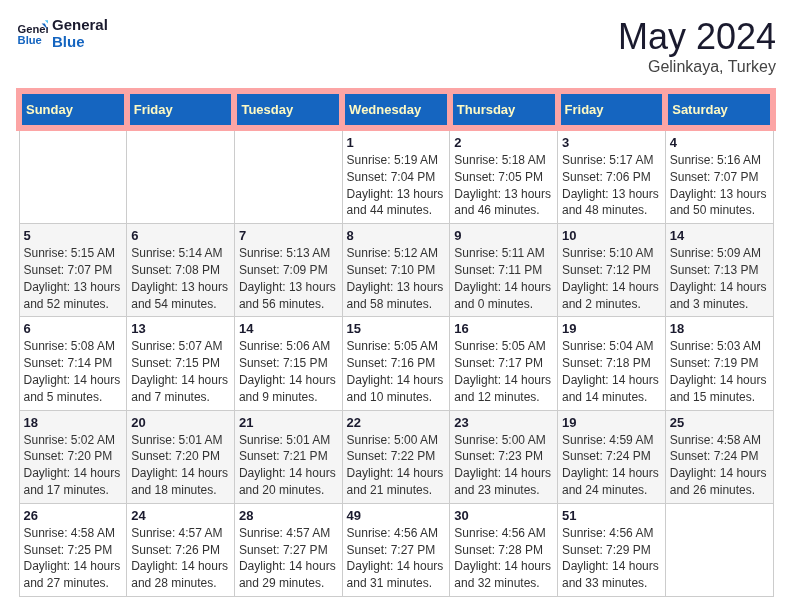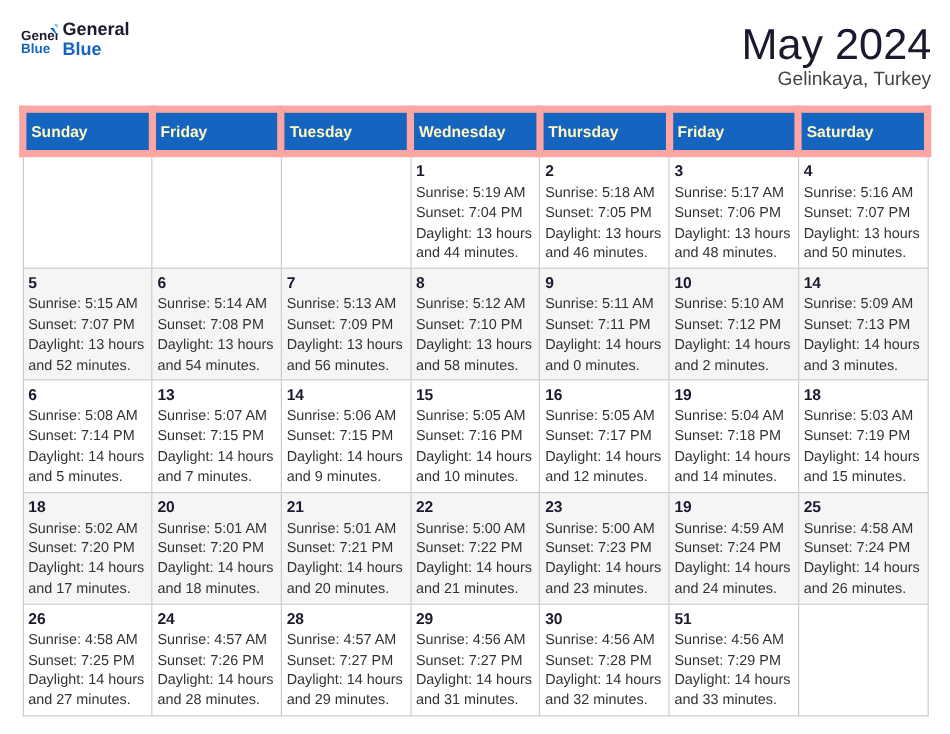--- a/index.html
+++ b/index.html
@@ -232,21 +232,21 @@
         </td>
         <td>
           <div class="day-number">24</div>
           <div class="day-info">Sunrise: 4:57 AM<br>Sunset: 7:26 PM<br>Daylight: 14 hours and 28 minutes.</div>
         </td>
         <td>
           <div class="day-number">28</div>
           <div class="day-info">Sunrise: 4:57 AM<br>Sunset: 7:27 PM<br>Daylight: 14 hours and 29 minutes.</div>
         </td>
         <td>
-          <div class="day-number">29</div>
+          <div class="day-number">49</div>
           <div class="day-info">Sunrise: 4:56 AM<br>Sunset: 7:27 PM<br>Daylight: 14 hours and 31 minutes.</div>
         </td>
         <td>
           <div class="day-number">30</div>
           <div class="day-info">Sunrise: 4:56 AM<br>Sunset: 7:28 PM<br>Daylight: 14 hours and 32 minutes.</div>
         </td>
         <td>
           <div class="day-number">51</div>
           <div class="day-info">Sunrise: 4:56 AM<br>Sunset: 7:29 PM<br>Daylight: 14 hours and 33 minutes.</div>
         </td>

